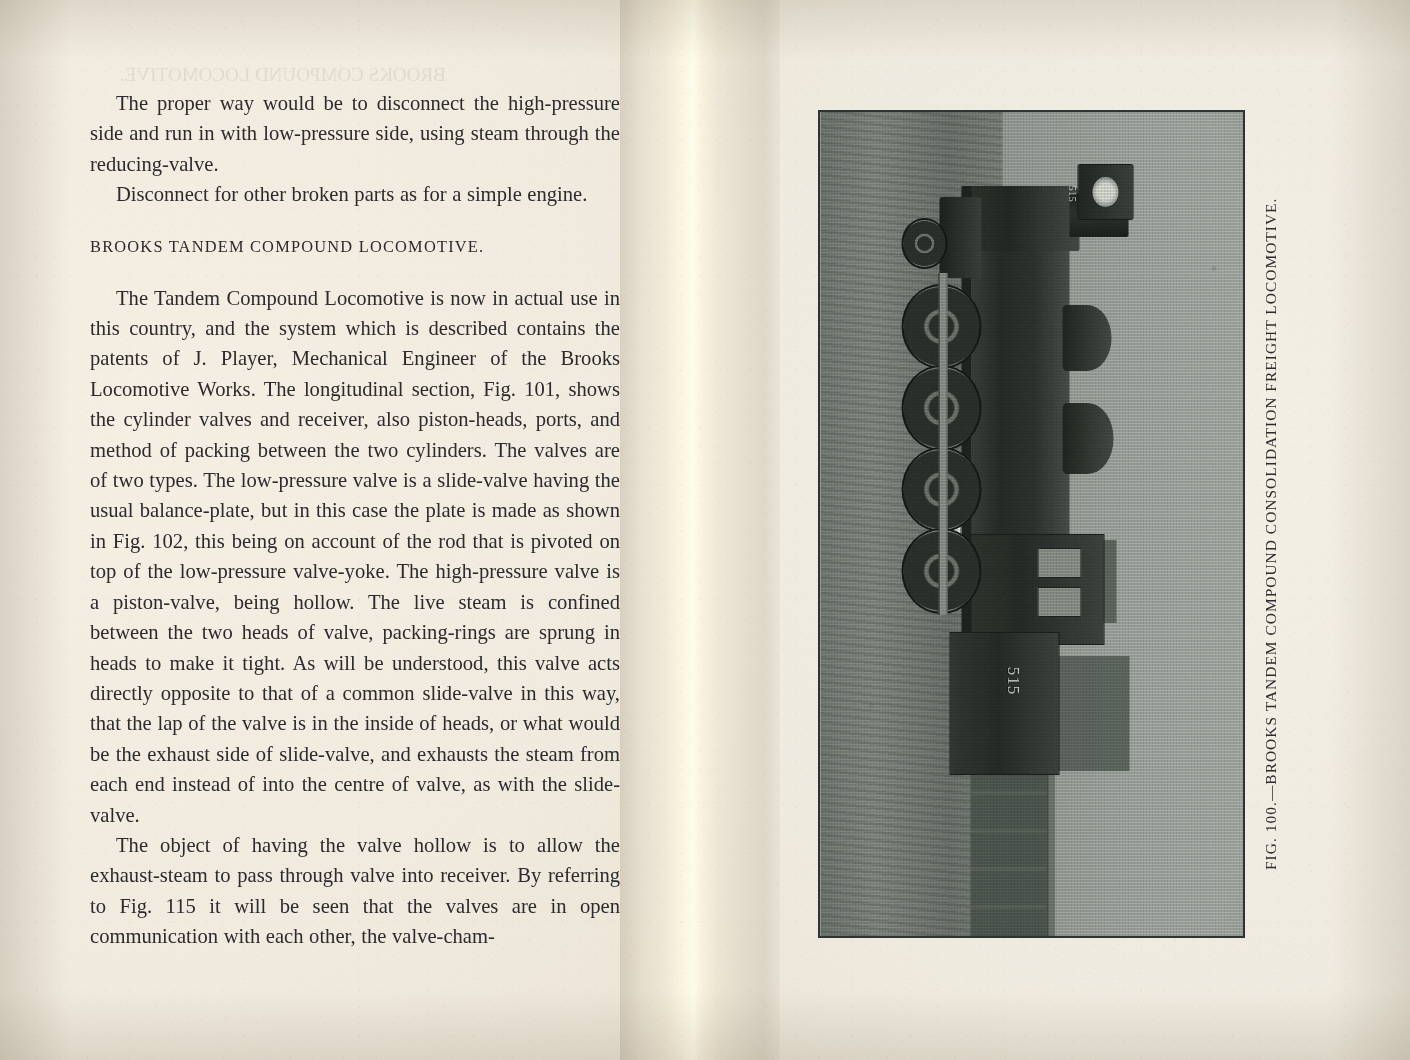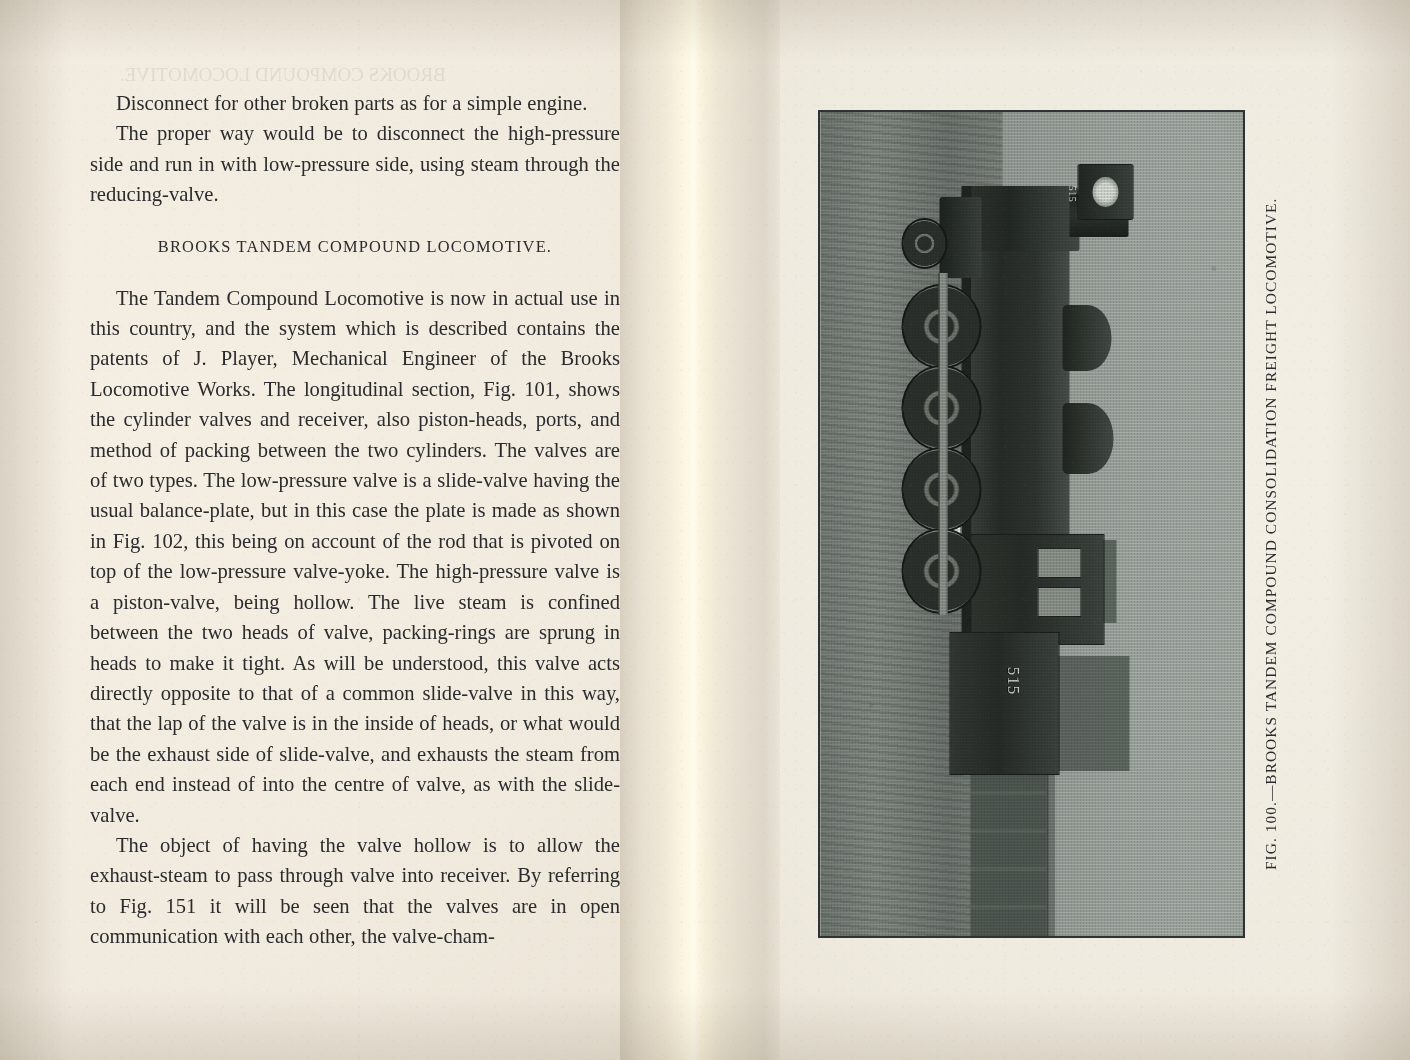--- a/index.html
+++ b/index.html
@@ -86,21 +86,20 @@
     font-style:italic;letter-spacing:1.4px;font-size:18.5px;
   }
   p.body{
     margin:0 0 0 0;
     font-size:20.6px;line-height:30.4px;
     text-align:justify;text-indent:26px;
     word-spacing:.4px;
   }
   .sec-head{
     margin:27px 0 26px 0;
-    text-align:center;
     font-size:16.4px;
     letter-spacing:1.2px;
     text-transform:uppercase;
     color:#2b2b2e;
   }
 
   
   .ghost{
     position:absolute;pointer-events:none;
     color:#6d6a55;opacity:.13;
@@ -282,27 +281,27 @@
 <body>
 
 <div class="scan">
 
   <div class="page-left"></div>
   <div class="page-right"></div>
 
   <div class="colL">
 
 
+    <p class="body">The proper way would be to disconnect the high-pressure side and run in with low-pressure side, using steam through the reducing-valve.</p>
     <p class="body">Disconnect for other broken parts as for a simple engine.</p>
-    <p class="body">The proper way would be to disconnect the high-pressure side and run in with low-pressure side, using steam through the reducing-valve.</p>
 
     <div class="sec-head">BROOKS TANDEM COMPOUND LOCOMOTIVE.</div>
 
     <p class="body">The Tandem Compound Locomotive is now in actual use in this country, and the system which is described contains the patents of J. Player, Mechanical Engineer of the Brooks Locomotive Works.  The longitudinal section, Fig. 101, shows the cylinder valves and receiver, also piston-heads, ports, and method of packing between the two cylinders.  The valves are of two types. The low-pressure valve is a slide-valve having the usual balance-plate, but in this case the plate is made as shown in Fig. 102, this being on account of the rod that is pivoted on top of the low-pressure valve-yoke.  The high-pressure valve is a piston-valve, being hollow.  The live steam is confined between the two heads of valve, packing-rings are sprung in heads to make it tight.  As will be understood, this valve acts directly opposite to that of a common slide-valve in this way, that the lap of the valve is in the inside of heads, or what would be the exhaust side of slide-valve, and exhausts the steam from each end instead of into the centre of valve, as with the slide-valve.</p>
-    <p class="body">The object of having the valve hollow is to allow the exhaust-steam to pass through valve into receiver.  By referring to Fig. 151 it will be seen that the valves are in open communication with each other, the valve-cham-</p>
+    <p class="body">The object of having the valve hollow is to allow the exhaust-steam to pass through valve into receiver.  By referring to Fig. 115 it will be seen that the valves are in open communication with each other, the valve-cham-</p>
   </div>
 
   <div class="ghost" style="left:120px;top:60px;">BROOKS COMPOUND LOCOMOTIVE.</div>
 
   <div class="plate-frame">
     <div class="photo-rot">
       <div class="scene">
 
         <div class="sky"></div>
         <div class="ground"></div>

